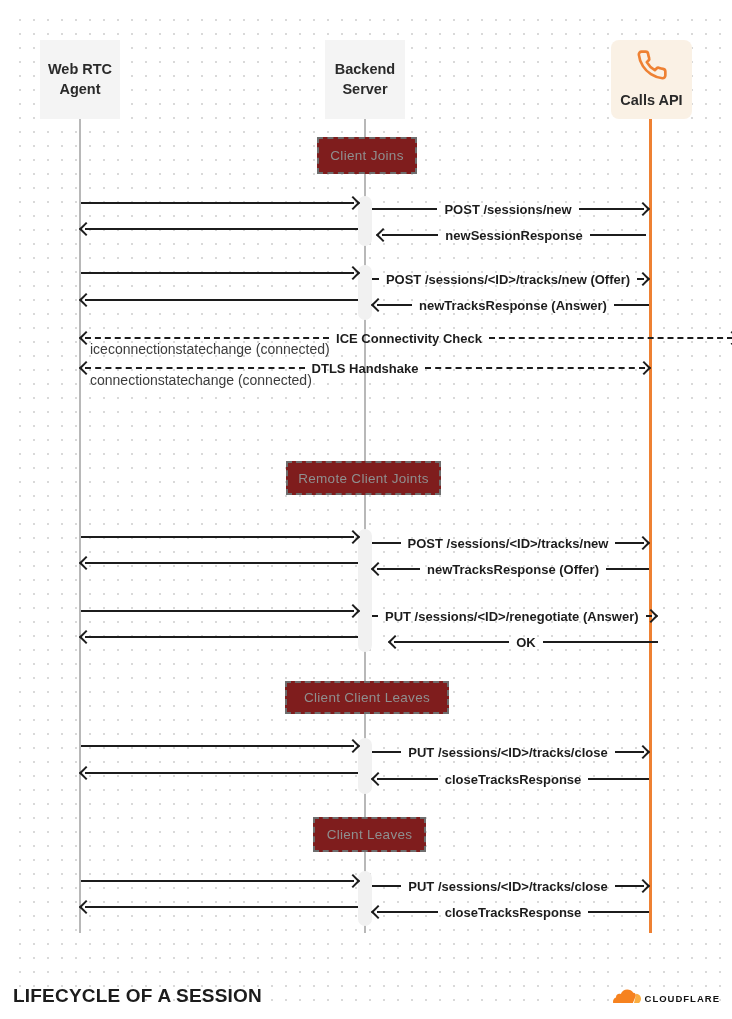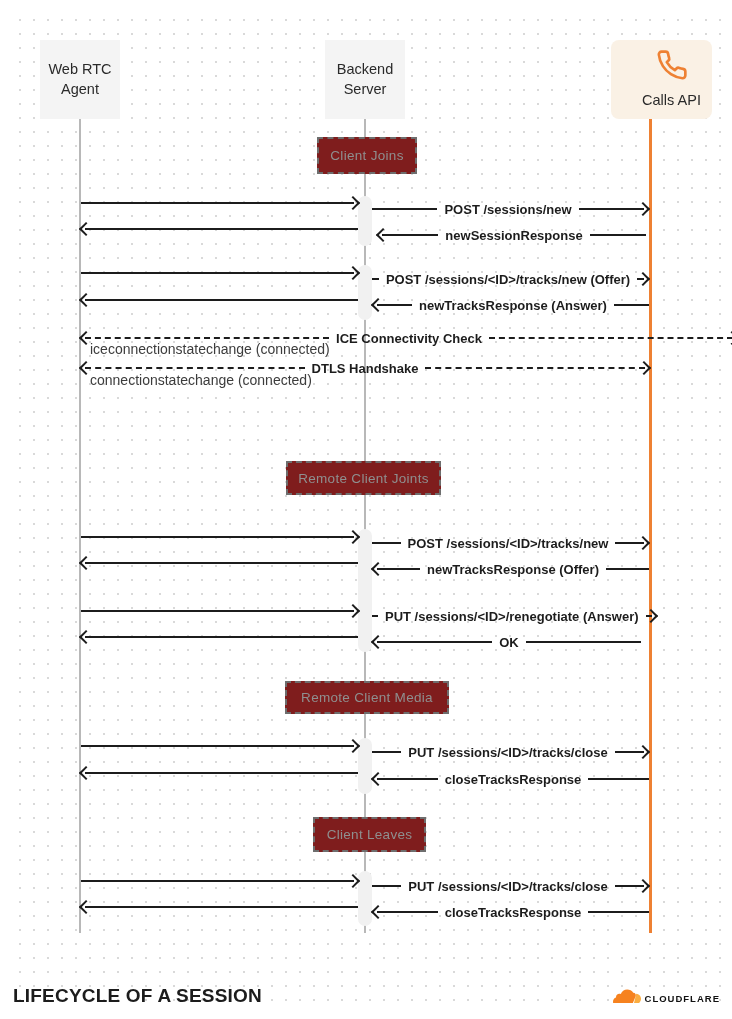--- a/index.html
+++ b/index.html
@@ -13,24 +13,24 @@
     background-size:14px 14px;background-position:5px 5px;
   }
   
   .lifeline{position:absolute;width:2px;background:var(--lifeline);}
   .lifeline.orange{width:3px;background:var(--accent);}
   
   .activation{position:absolute;left:358px;width:14px;background:#f1f1f1;border-radius:7px;}
   
   .actor{
     position:absolute;top:40px;height:79px;display:flex;align-items:center;justify-content:center;
-    text-align:center;font-weight:400;font-size:14.5px;line-height:1.35;color:#2a2a2a;
+    text-align:center;font-weight:700;font-size:14.5px;line-height:1.35;color:#2a2a2a;
     background:var(--actor-bg);
   }
-  .actor.api{flex-direction:column;gap:4px;background:var(--calls-api-bg);border-radius:8px;padding-left:20px;}
+  .actor.api{flex-direction:column;gap:4px;background:var(--calls-api-bg);border-radius:8px;}
   .actor .alabel{padding:0 6px;}
   
   .hop{position:absolute;height:16px;display:flex;align-items:center;}
   .hop .shaft{flex:1;min-width:6px;height:0;border-top:2.6px solid var(--arrow);}
   .hop .shaft.dash{border-top-style:dashed;}
   .chev{flex:0 0 auto;width:8px;height:8px;border-top:2.6px solid var(--arrow);border-right:2.6px solid var(--arrow);}
   .chev.r{transform:rotate(45deg);margin-left:-6px;}
   .chev.l{transform:rotate(-135deg);margin-right:-6px;}
   .mlabel{
     flex:0 0 auto;white-space:nowrap;padding:0 7px;font-weight:700;font-size:13px;
@@ -180,21 +180,21 @@
   <div class="hop" style="left:372px;top:608px;width:276px">
       <i class="shaft"></i>
       <span class="mlabel">PUT /sessions/&lt;ID&gt;/renegotiate (Answer)</span>
       <i class="shaft"></i>
       <i class="chev r"></i>
     </div>
   <div class="hop" style="left:81px;top:629px;width:277px">
       <i class="chev l"></i>
       <i class="shaft"></i>
     </div>
-  <div class="hop" style="left:373px;top:634px;width:268px">
+  <div class="hop" style="left:390px;top:634px;width:268px">
       <i class="chev l"></i>
       <i class="shaft"></i>
       <span class="mlabel">OK</span>
       <i class="shaft"></i>
     </div>
 
   <div class="hop" style="left:81px;top:738px;width:277px">
       <i class="shaft"></i>
       <i class="chev r"></i>
     </div>
@@ -236,21 +236,21 @@
       <i class="shaft"></i>
     </div>
 
   <div class="step" style="left:317px;top:137px;width:96px;height:33px">
       <span>Client Joins</span>
     </div>
   <div class="step" style="left:286px;top:461px;width:151px;height:30px">
       <span>Remote Client Joints</span>
     </div>
   <div class="step" style="left:285px;top:681px;width:160px;height:29px">
-      <span>Remote Client Media</span>
+      <span>Client Client Leaves</span>
     </div>
   <div class="step" style="left:313px;top:817px;width:109px;height:31px">
       <span>Client Leaves</span>
     </div>
 
   <div class="title">LIFECYCLE OF A SESSION</div>
   <div class="brand">
     <span>
       <svg width="28" height="15" viewBox="0 0 30 15">
         <path fill="#FBAD41" d="M24.9 4.6c2.8.2 5.1 2.5 5.1 5.4 0 1.7-.8 3.3-2 4.4h-5.5l2.4-9.8z"></path>

